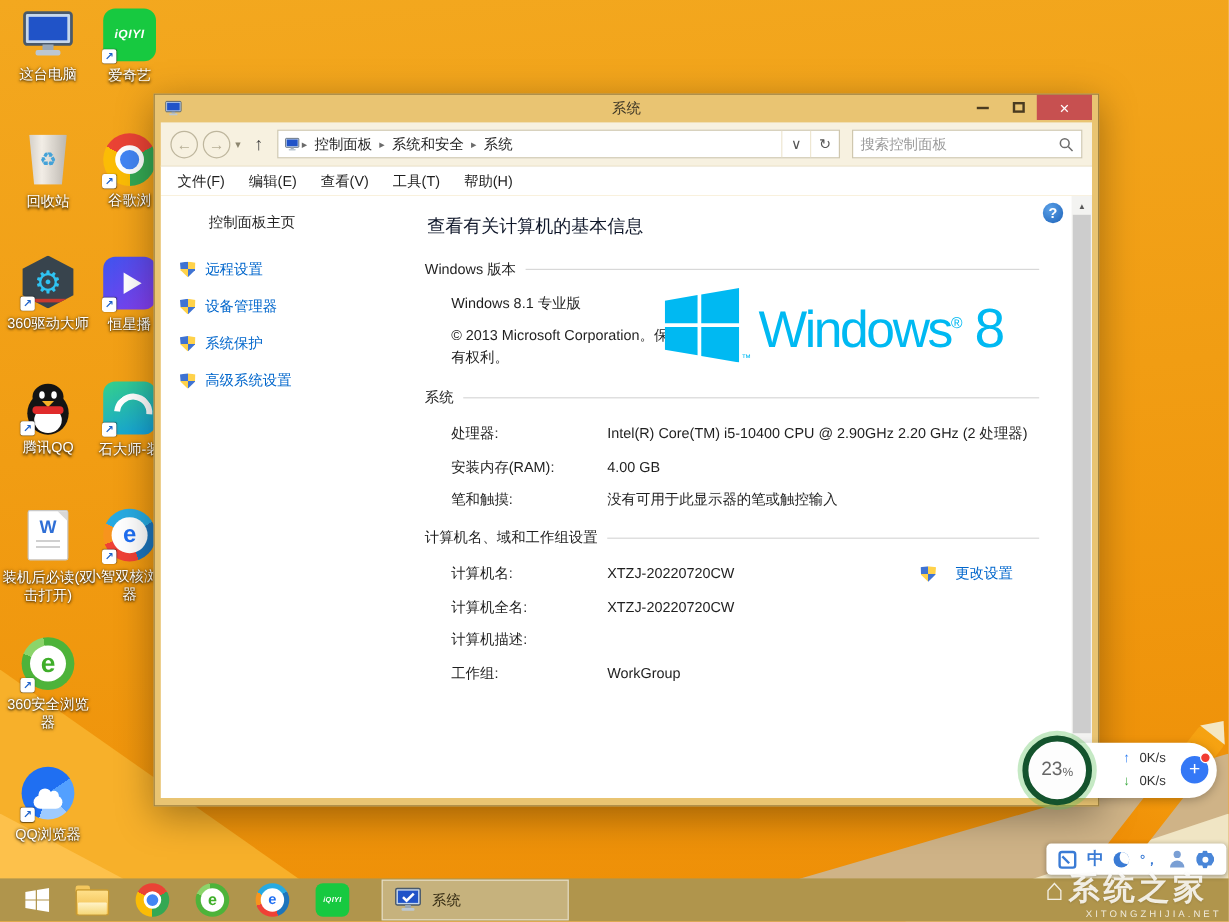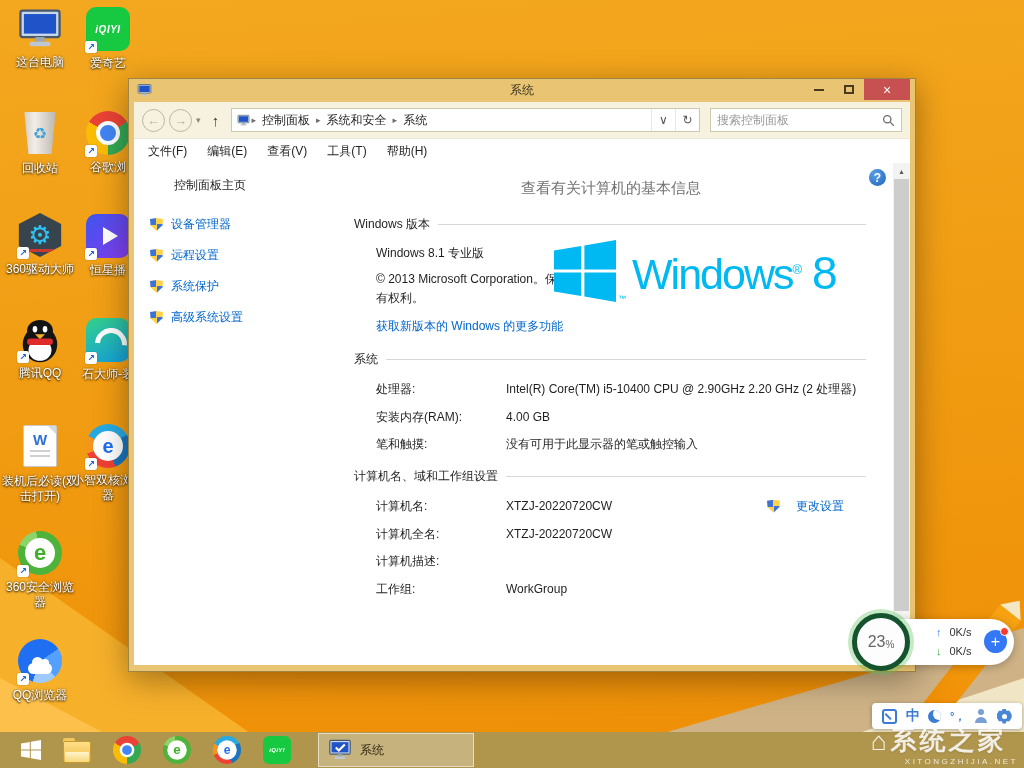--- a/index.html
+++ b/index.html
@@ -102,21 +102,21 @@
   .menu { height:25px; background:#fff; border-top:1px solid #eee8d8; display:flex; align-items:center; gap:20px; padding-left:14px; }
   .menu span { cursor:pointer; }
   .client { flex:1; background:#fff; position:relative; display:flex; overflow:hidden; }
   .side { width:208px; padding:14px 0 0 16px; flex-shrink:0; }
   .side-home { margin:0 0 22px 24px; cursor:pointer; }
   .side-link { display:flex; align-items:center; gap:8px; margin-bottom:14px; cursor:pointer; color:#0066cc; }
   .shield { width:13px; height:13px; flex-shrink:0;
             clip-path:polygon(0% 8%,50% 0%,100% 8%,96% 55%,50% 100%,4% 55%);
             background:conic-gradient(#ffd24a 0 90deg,#3f73d3 90deg 180deg,#ffd24a 180deg 270deg,#3f73d3 270deg 360deg); }
   .main { flex:1; padding:14px 57px 0 12px; position:relative; }
-  .pg-title { font-size:15px; color:#737373; font-weight:normal; margin:2px 0 18px 2px;text-align:center; }
+  .pg-title { font-size:15px; color:#0f172a; font-weight:normal; margin:2px 0 18px 2px; }
   .sec-h { display:flex; align-items:center; margin-bottom:12px; }
   .sec-h span { padding-right:8px; color:#1f1f1f; }
   .sec-h i { flex:1; height:1px; background:#d8d8d8; }
   .sec { position:relative; }
   .blk { margin-left:22px; }
   .row { display:flex; margin-bottom:9px; line-height:1.55; position:relative; }
   .rl { width:130px; flex-shrink:0; }
   .rv { width:360px; }
   .lnk { color:#0066cc; cursor:pointer; }
   .more-link { display:block; width:200px; margin-top:10px; line-height:1.5; }
@@ -385,25 +385,25 @@
     <span>编辑(E)</span>
     <span>查看(V)</span>
     <span>工具(T)</span>
     <span>帮助(H)</span>
   </div>
   <div class="client">
     <div class="side">
       <div class="side-home">控制面板主页</div>
       <div class="side-link">
         <span class="shield"></span>
-        <span>设备管理器</span>
+        <span>远程设置</span>
       </div>
       <div class="side-link">
         <span class="shield"></span>
-        <span>远程设置</span>
+        <span>设备管理器</span>
       </div>
       <div class="side-link">
         <span class="shield"></span>
         <span>系统保护</span>
       </div>
       <div class="side-link">
         <span class="shield"></span>
         <span>高级系统设置</span>
       </div>
     </div>
@@ -411,21 +411,20 @@
       <h1 class="pg-title">查看有关计算机的基本信息</h1>
 
       <div class="sec">
         <div class="sec-h">
             <span>Windows 版本</span>
             <i></i>
           </div>
         <div class="blk">
           <div>Windows 8.1 专业版</div>
           <div class="copyright">© 2013 Microsoft Corporation。保留所有权利。</div>
-          <span class="lnk more-link">获取新版本的 Windows 的更多功能</span>
         </div>
         <div class="win8-logo">
           <span class="flag">
             <svg width="62" height="62" viewBox="0 0 100 100" fill="#00b9f2">
                 <polygon points="0,17 44,9.5 44,47.5 0,47.5"></polygon>
                 <polygon points="49,8.7 100,0 100,47.5 49,47.5"></polygon>
                 <polygon points="0,52.5 44,52.5 44,90.5 0,83"></polygon>
                 <polygon points="49,52.5 100,52.5 100,100 49,91.3"></polygon>
               </svg>
             <span class="tm">™</span>

